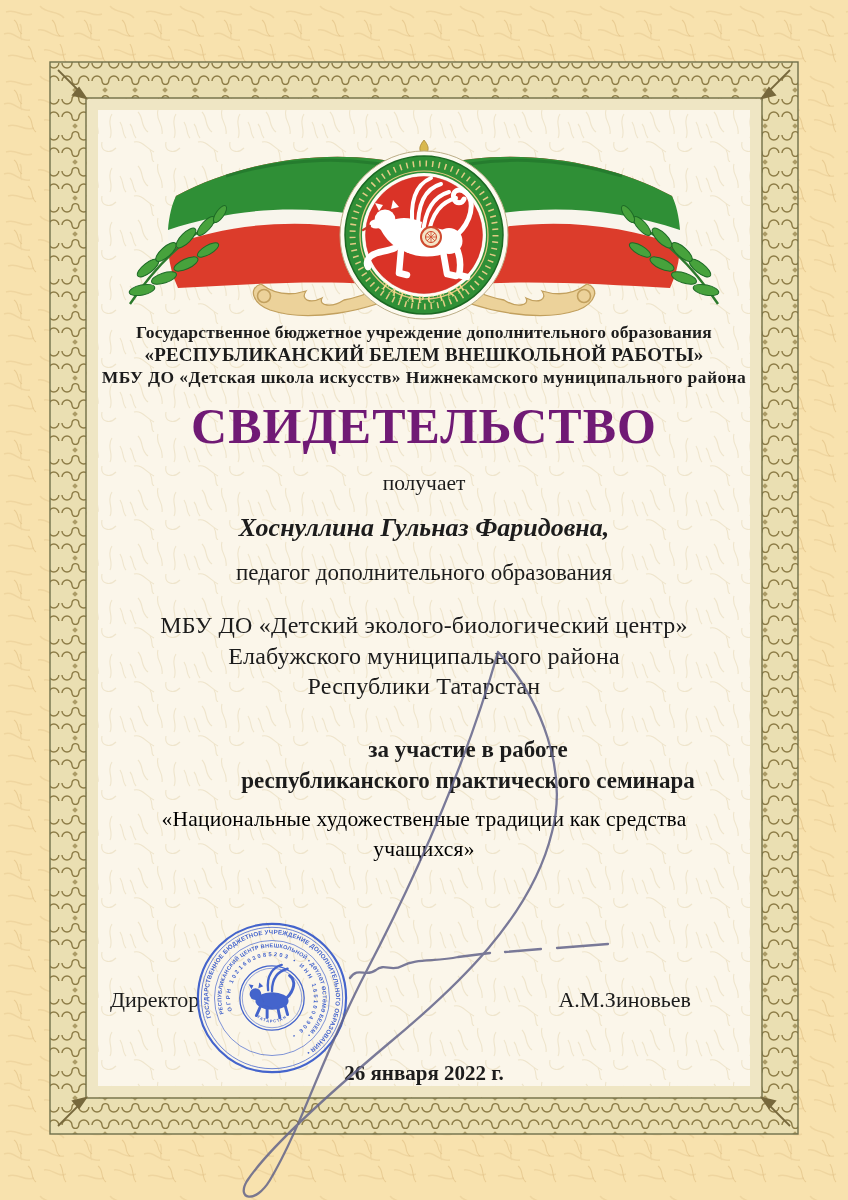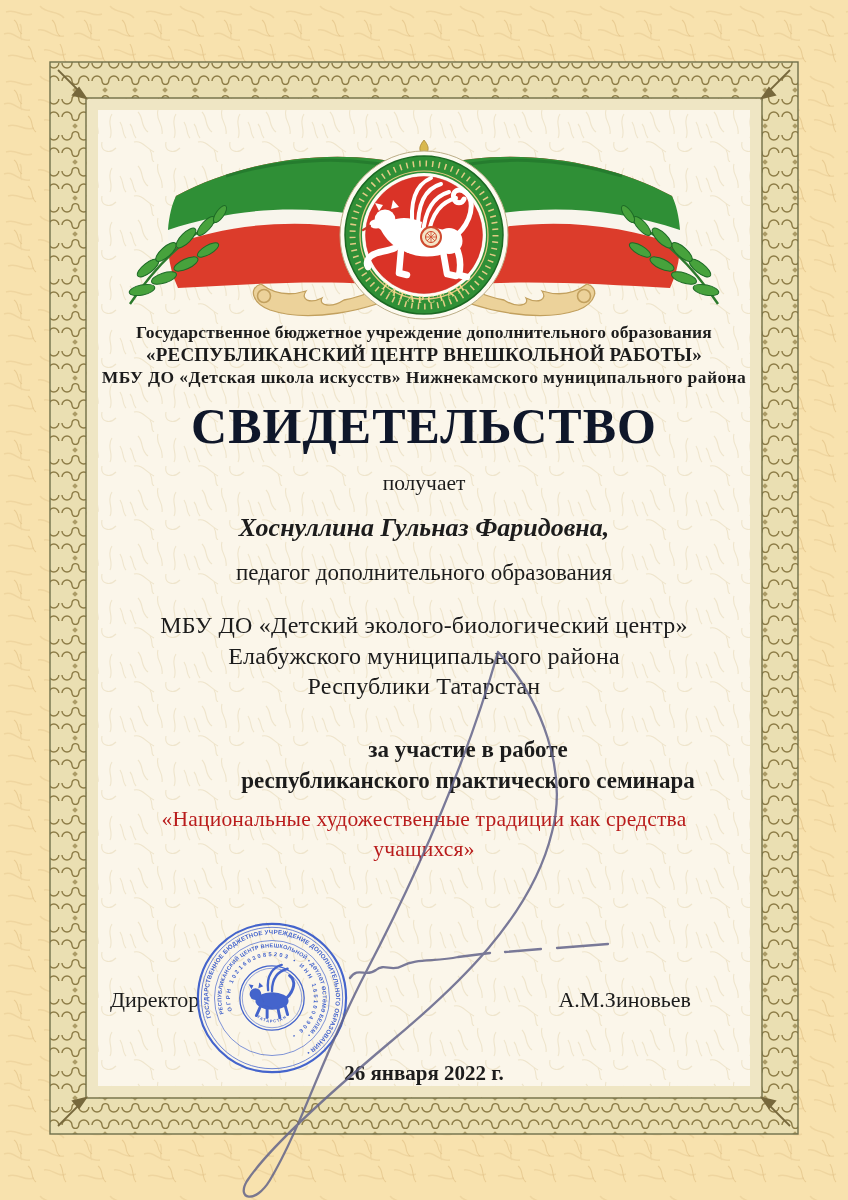--- a/index.html
+++ b/index.html
@@ -6,27 +6,27 @@
   body{width:848px;height:1200px;font-family:"Liberation Serif",serif;}
   .page{position:relative;width:848px;height:1200px;overflow:hidden;background:#f8e2ae;}
   .abs{position:absolute;}
   svg{display:block;}
   .bg-frame{left:0;top:0;z-index:0;}
   .emblem{left:114px;top:138px;z-index:2;}
   .txt{left:98px;width:652px;text-align:center;color:#1c1c1c;z-index:3;}
   .hdr1{top:322px;font-size:17.5px;font-weight:700;line-height:21px;letter-spacing:.2px;}
   .hdr2{top:344px;font-size:19px;font-weight:700;line-height:22px;letter-spacing:.2px;}
   .hdr3{top:367px;font-size:17.5px;font-weight:700;line-height:21px;letter-spacing:.4px;}
-  .cert-title{top:398px;font-size:50px;font-weight:700;color:#0f172a;letter-spacing:1px;line-height:56px;}
+  .cert-title{top:398px;font-size:50px;font-weight:700;color:#701a75;letter-spacing:1px;line-height:56px;}
   .intro{top:470px;font-size:21.5px;line-height:26px;}
   .name{top:512px;font-size:26px;font-weight:700;font-style:italic;line-height:32px;}
   .role{top:558px;font-size:23px;line-height:29px;}
   .org{top:610px;font-size:24px;line-height:30.5px;letter-spacing:.2px;}
   .reason{top:734px;font-size:23px;font-weight:700;line-height:31px;margin-left:44px;}
-  .topic{top:804px;font-size:21.5px;line-height:30px;color:#b91c1c;letter-spacing:.2px;}
+  .topic{top:804px;font-size:21.5px;line-height:30px;color:#000000;letter-spacing:.2px;}
   .sign-row{top:986px;display:flex;justify-content:space-between;box-sizing:border-box;
             padding:0 59px 0 12px;font-size:22px;line-height:28px;}
   .date-row{top:1060px;font-size:21px;font-weight:700;line-height:27px;}
   .stamp{left:194px;top:920px;z-index:4;opacity:.88;}
   .autograph{left:0;top:0;z-index:5;pointer-events:none;}
 </style>
 </head>
 <body>
 
 <div class="page">
@@ -146,21 +146,21 @@
       </g>
 
       <path id="tat-arc" d="M 246.5,121.4 A 68,68 0 0 0 373.5,121.4" fill="none"></path>
       <text font-family="Liberation Serif, serif" font-size="10.5" font-weight="700" letter-spacing="3.5" fill="#f2d98c">
         <textPath href="#tat-arc" startOffset="50%" text-anchor="middle">ТАТАРСТАН</textPath>
       </text>
     </g>
   </svg>
 
   <div class="abs txt hdr1">Государственное бюджетное учреждение дополнительного образования</div>
-  <div class="abs txt hdr2">«РЕСПУБЛИКАНСКИЙ ЦЕНТР ВНЕШКОЛЬНОЙ РАБОТЫ»</div>
+  <div class="abs txt hdr2">«РЕСПУБЛИКАНСКИЙ БЕЛЕМ ВНЕШКОЛЬНОЙ РАБОТЫ»</div>
   <div class="abs txt hdr3">МБУ ДО «Детская школа искусств» Нижнекамского муниципального района</div>
 
   <div class="abs txt cert-title">СВИДЕТЕЛЬСТВО</div>
 
   <div class="abs txt intro">получает</div>
   <div class="abs txt name">Хоснуллина Гульназ Фаридовна,</div>
   <div class="abs txt role">педагог дополнительного образования</div>
 
   <div class="abs txt org">
     <div>МБУ ДО «Детский эколого-биологический центр»</div>

